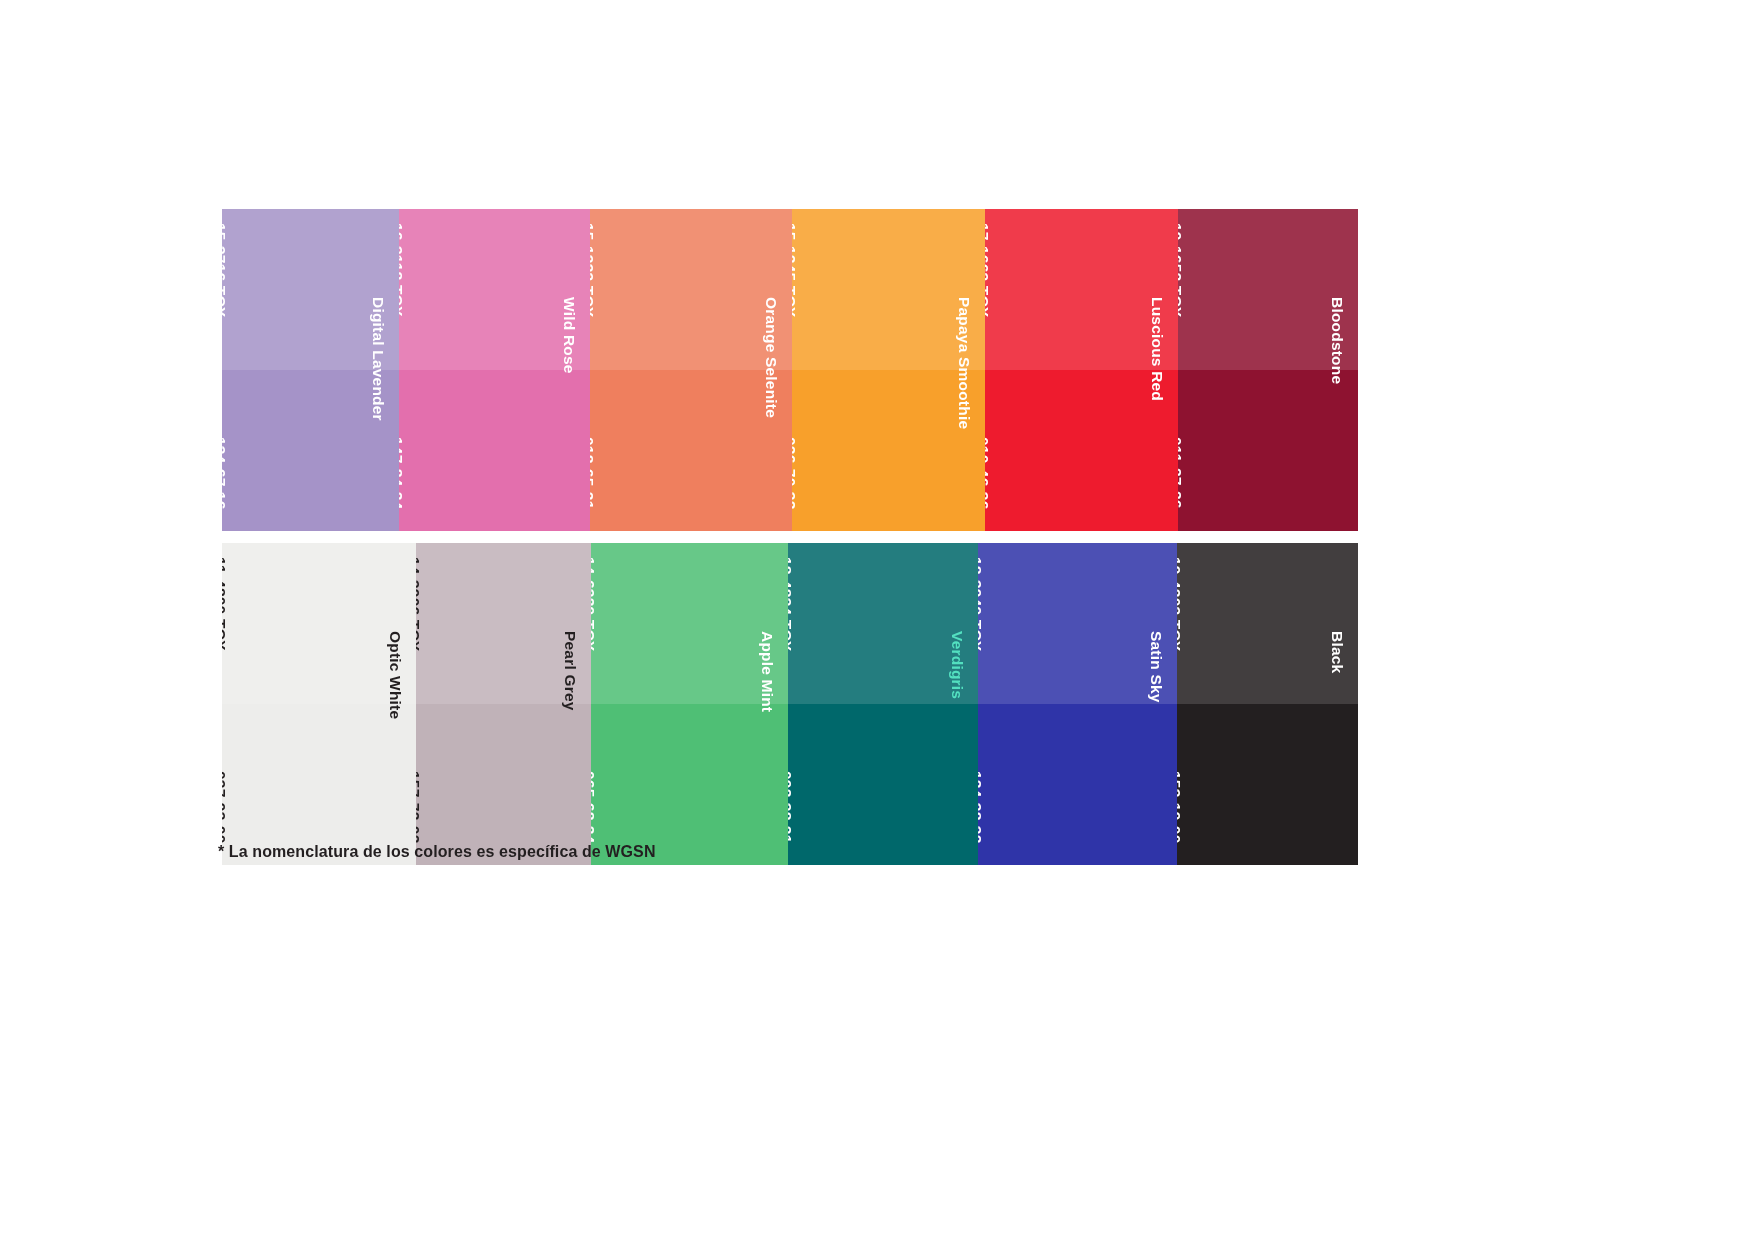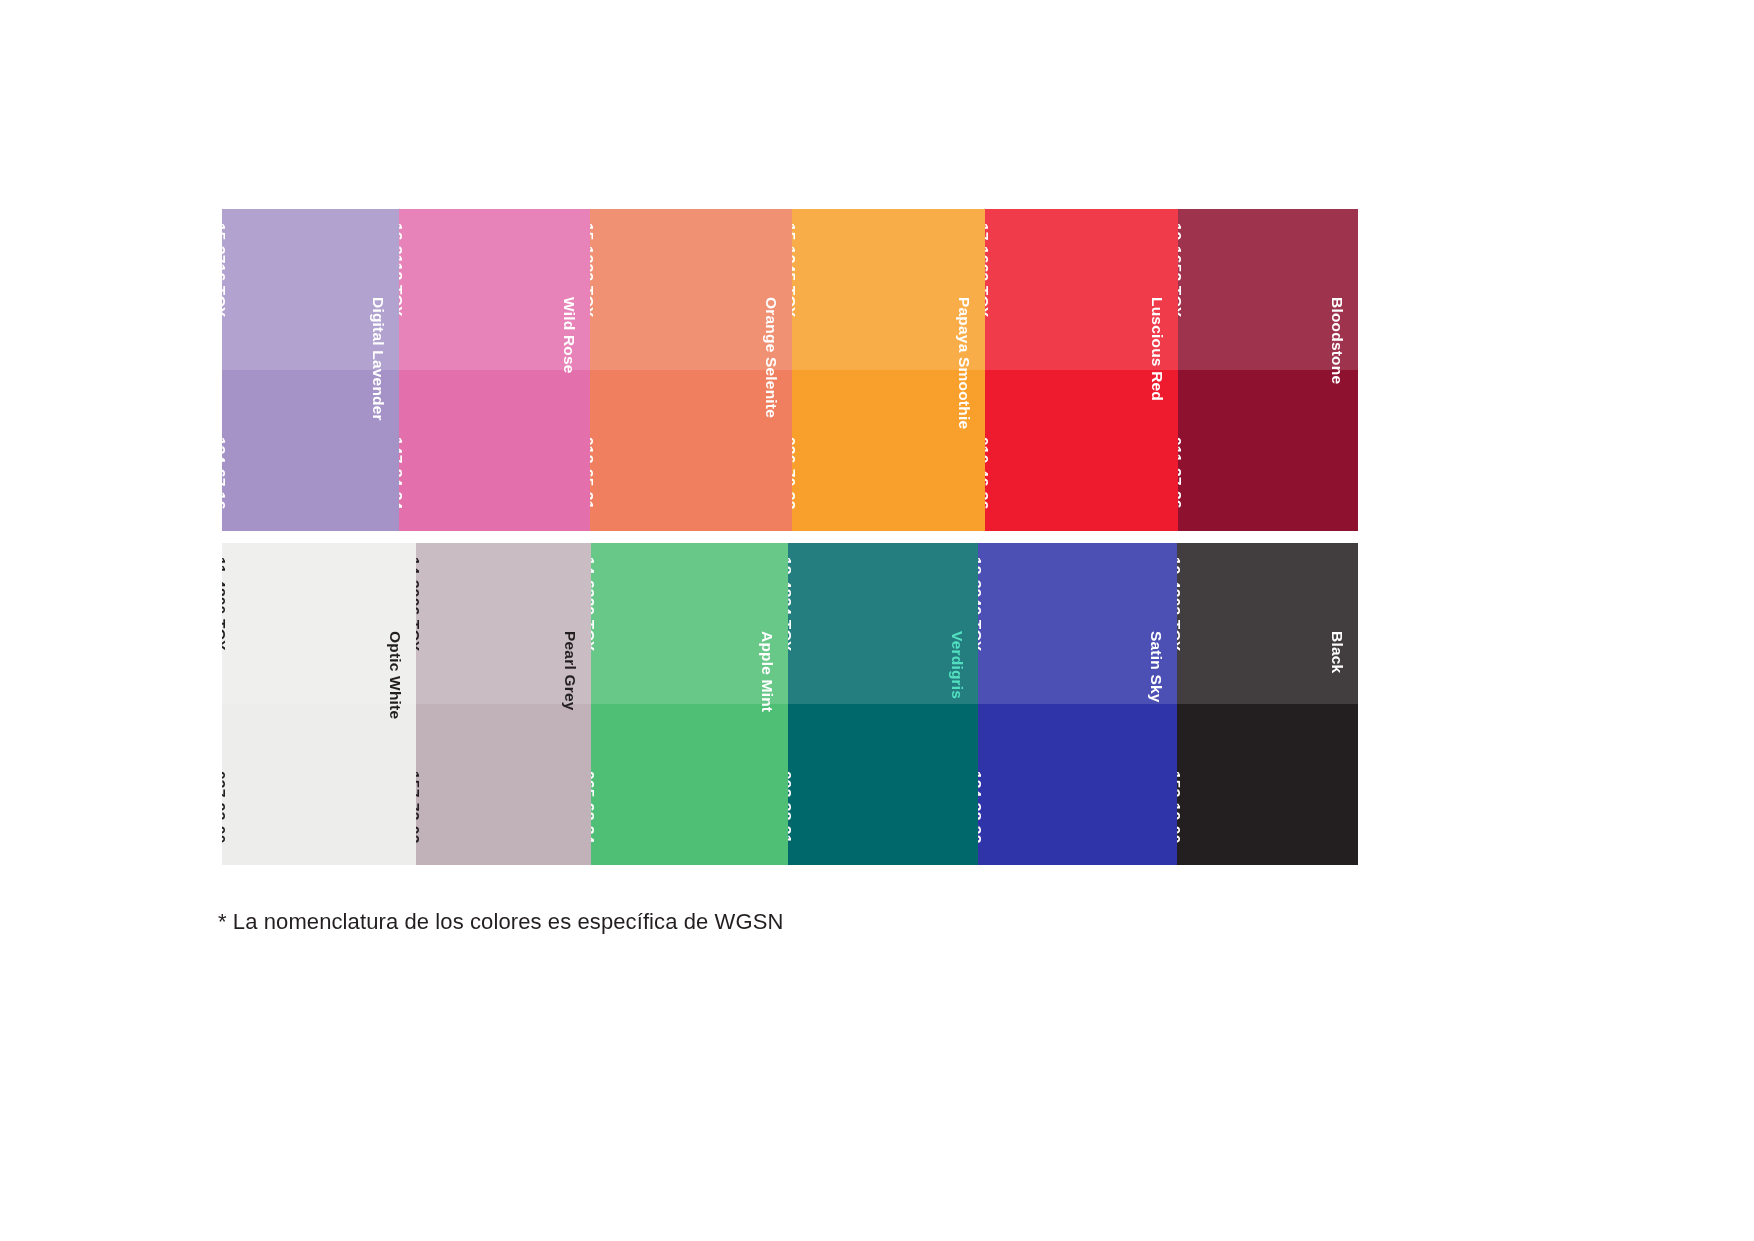--- a/index.html
+++ b/index.html
@@ -76,24 +76,24 @@
     transform-origin: left top;
     transform: rotate(90deg);
     font-weight: 700;
     font-size: 15.5px;
     letter-spacing: 0.2px;
   }
 
   #footnote {
     position: absolute;
     left: 218px;
-    top: 909px;
-    font-size: 22px;
+    top: 843px;
+    font-size: 16px;
     color: #231f20;
-    font-weight: 400;
+    font-weight: 700;
     letter-spacing: 0.1px;
     font-family: "Liberation Sans", sans-serif;
   }
 </style>
 </head>
 <body>
 
 <div id="board">
 
   <div class="palette-row" id="row-1">

